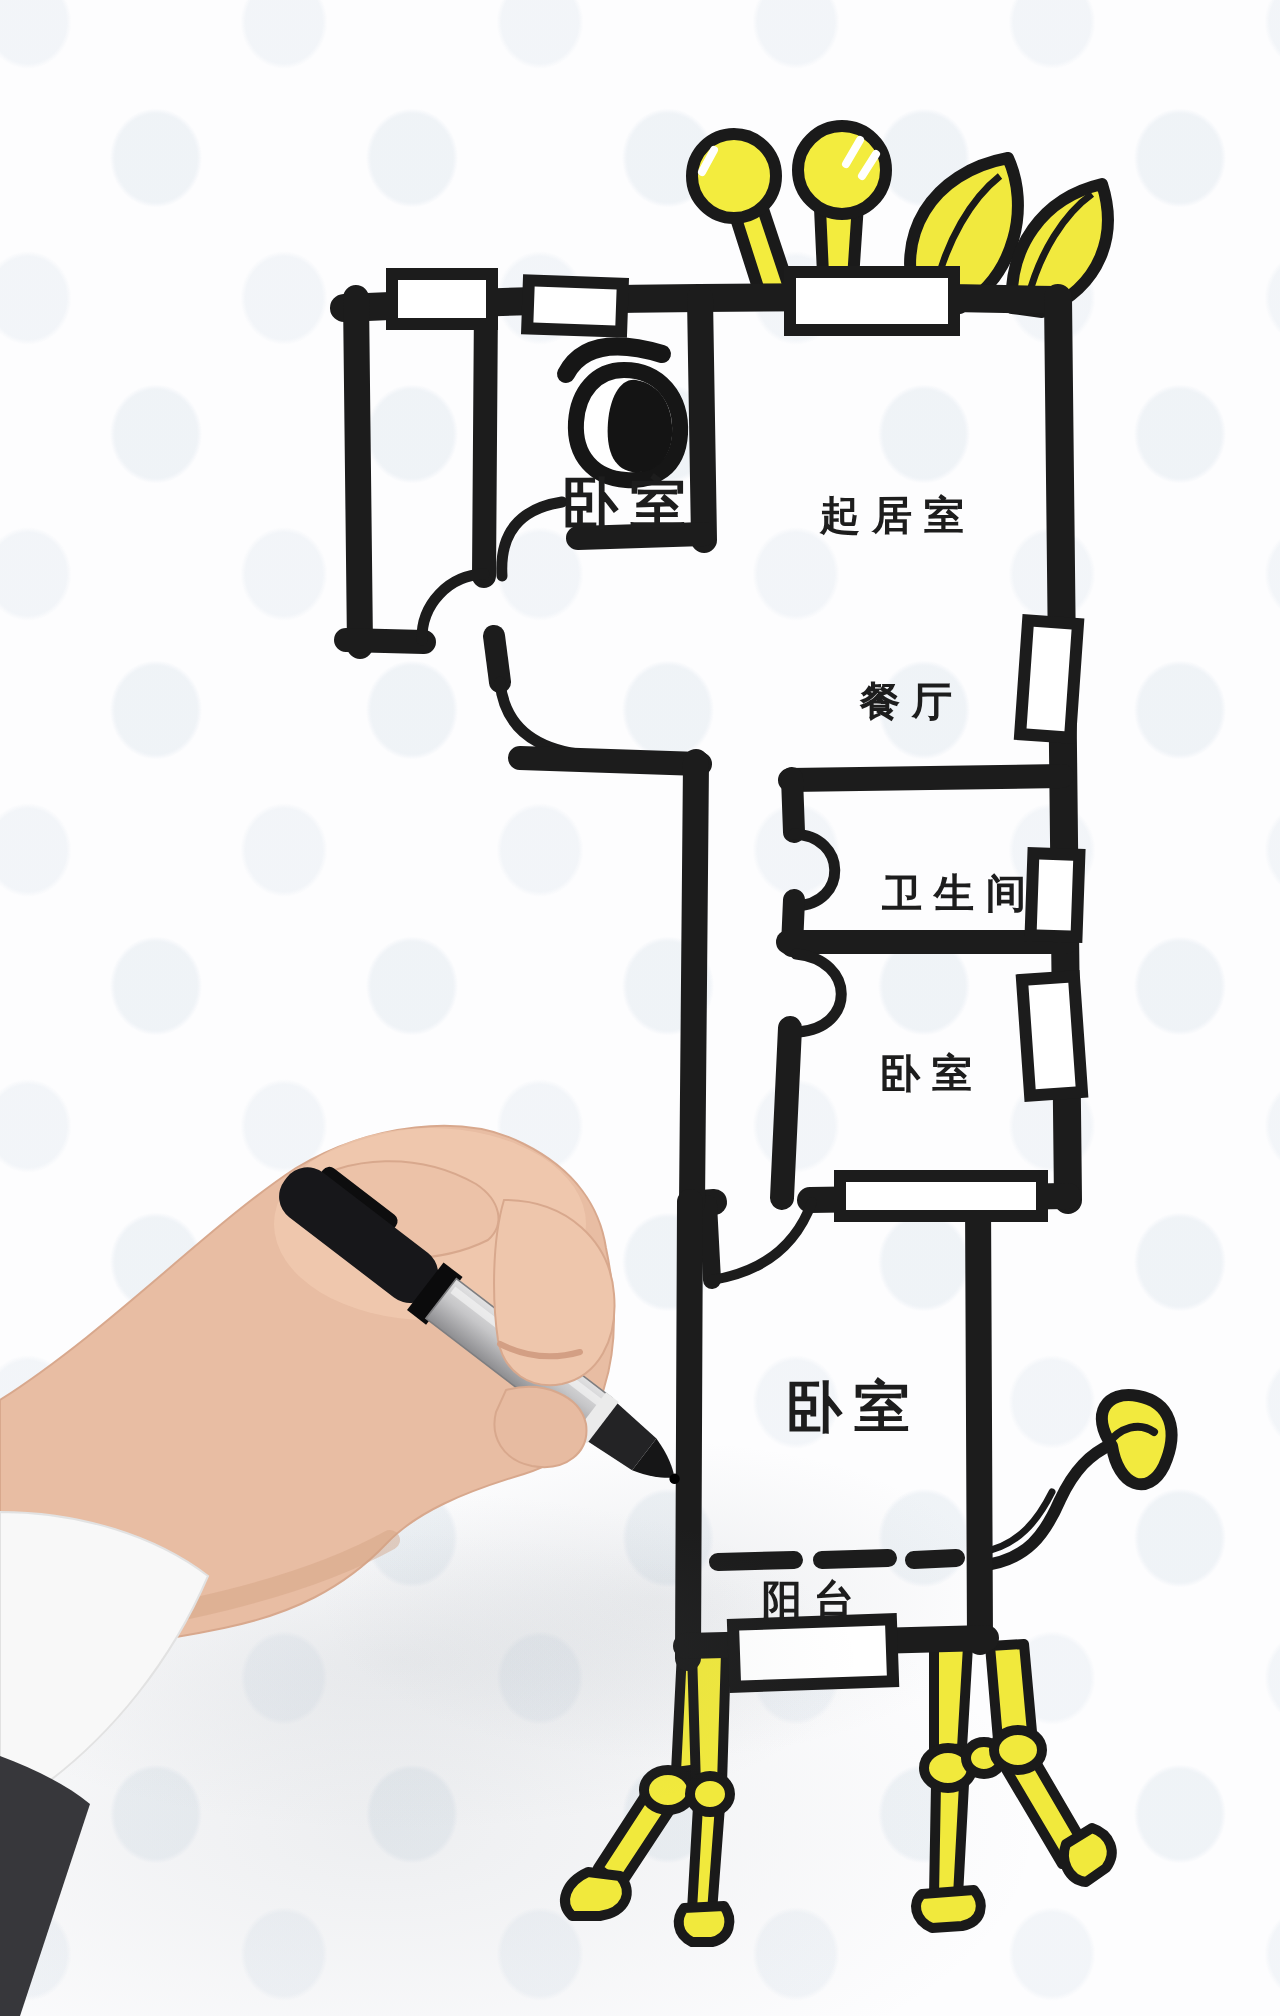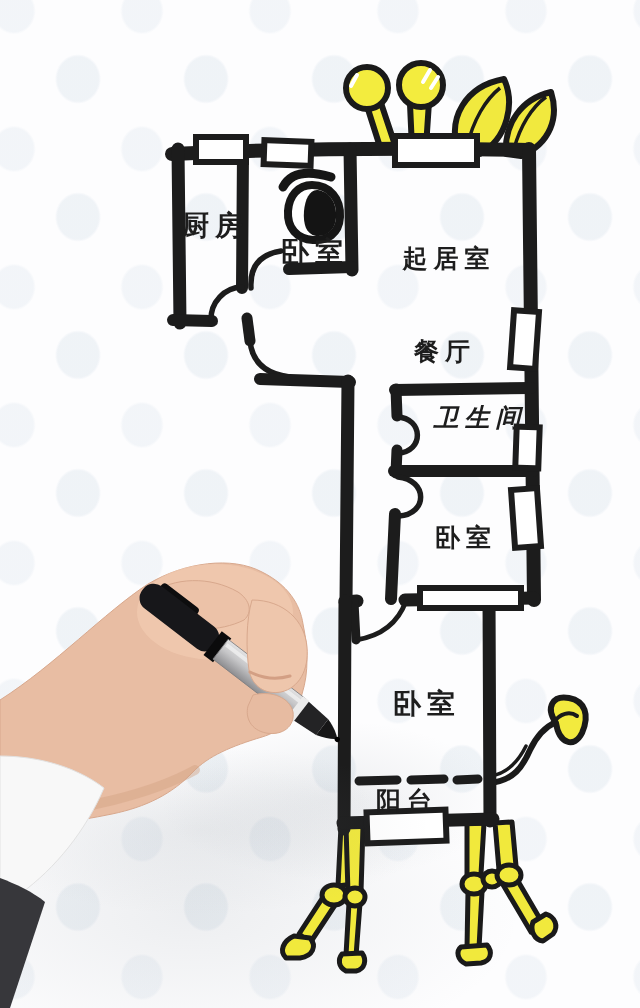--- a/index.html
+++ b/index.html
@@ -11,21 +11,21 @@
       radial-gradient(closest-side, rgba(206,219,231,.22) 0 30%, transparent 34%) 78px 80px/128px 138px repeat,
       #fdfdfe;
   }
   .stage{position:absolute;inset:0;}
   svg{position:absolute;left:0;top:0;}
   .room-label{
     position:absolute;transform:translate(-50%,-50%);
     color:#1d1d1d;font-weight:600;white-space:nowrap;
     letter-spacing:6px;text-indent:6px;
   }
-  .fs28{font-size:28px;} .fs26{font-size:25px;}
+  .fs28{font-size:28px;} .fs26{font-size:20px;}
 </style>
 </head>
 <body>
 
 <div class="stage">
 
 <svg width="640" height="1008" viewBox="0 0 640 1008">
   <defs>
     <linearGradient id="silverGrad" x1="0" y1="0" x2="0" y2="1">
       <stop offset="0" stop-color="#e2e2e3"></stop>
@@ -164,22 +164,21 @@
 
     <path d="M 252 600 C 284 600 305 621 307 647 C 309 670 299 688 281 692 C 265 695 252 686 249 670 C 246 650 246 620 252 600 Z" fill="#eec6ac" stroke="#d8a88d" stroke-width="1"></path>
     <path d="M 253 695 C 272 690 290 698 293 712 C 295 726 283 736 266 733 C 251 730 245 718 248 706 Z" fill="#e7bba1" stroke="#d8a88d" stroke-width="1"></path>
     <path d="M 250 672 C 262 678 276 680 290 676" stroke="#d39f84" stroke-width="3" fill="none" stroke-linecap="round"></path>
 
     <path d="M 0 756 C 40 756 78 768 104 788 C 86 830 56 868 20 894 L 0 902 Z" fill="#f8f8f8" stroke="#e2e2e2" stroke-width="1"></path>
     <path d="M 0 878 C 16 884 33 892 45 902 L 10 1008 L 0 1008 Z" fill="#37373b"></path>
   </g>
 </svg>
 
-<div class="room-label fs28" style="left:212px;top:226px;">厨房</div>
 <div class="room-label fs28" style="left:312px;top:252px;">卧室</div>
 <div class="room-label fs26" style="left:446px;top:258px;">起居室</div>
-<div class="room-label fs26" style="left:442px;top:351px;">餐厅</div>
-<div class="room-label fs26" style="left:477px;top:417px;font-style:italic;">卫生间</div>
+<div class="room-label fs26" style="left:453px;top:351px;">餐厅</div>
+<div class="room-label fs26" style="left:477px;top:447px;">卫生间</div>
 <div class="room-label fs26" style="left:463px;top:537px;">卧室</div>
 <div class="room-label fs28" style="left:424px;top:704px;">卧室</div>
 <div class="room-label fs26" style="left:404px;top:800px;">阳台</div>
 
 </div>
 
 </body></html>

